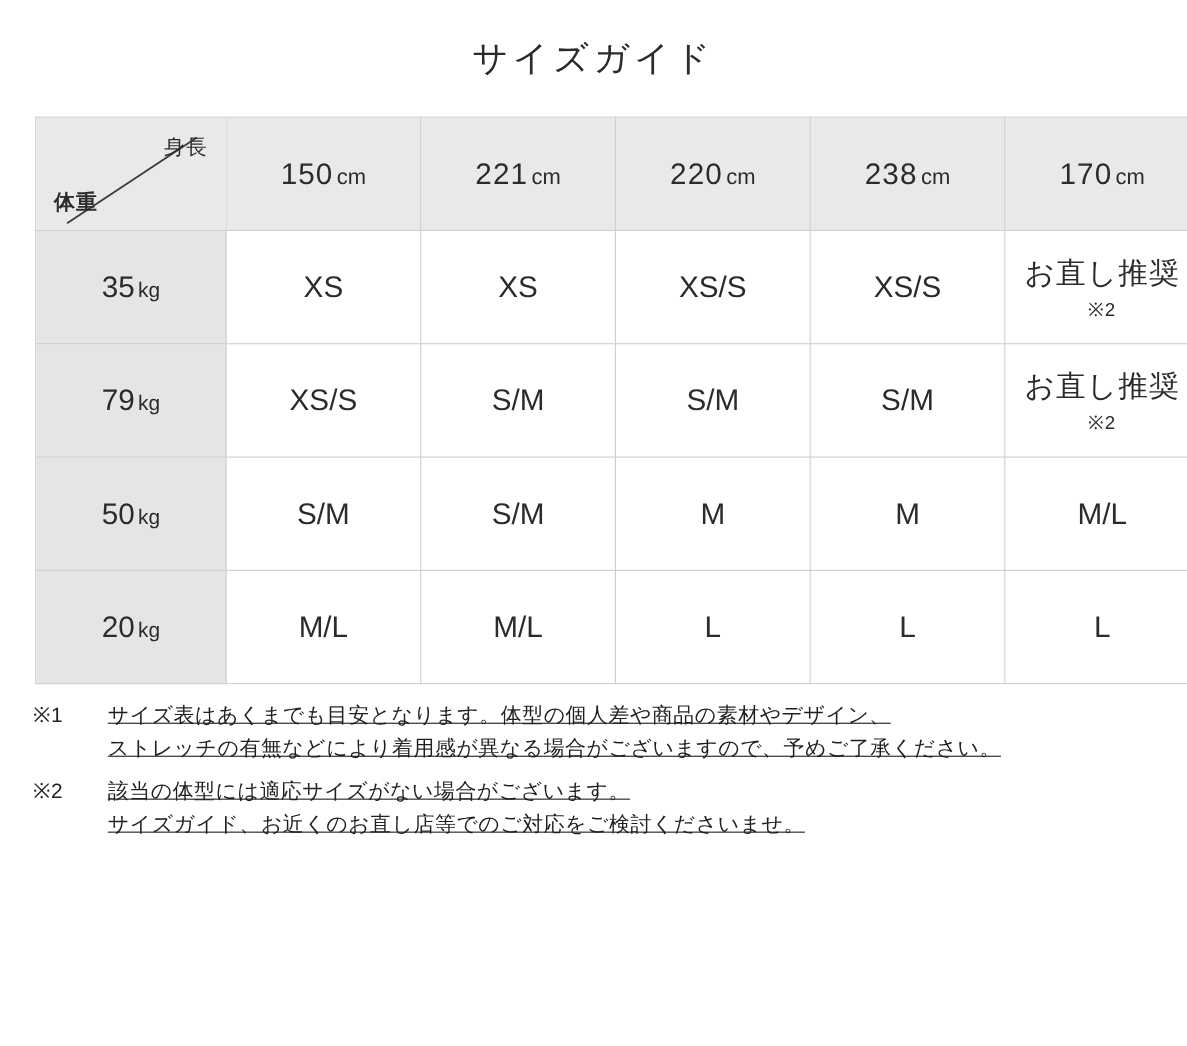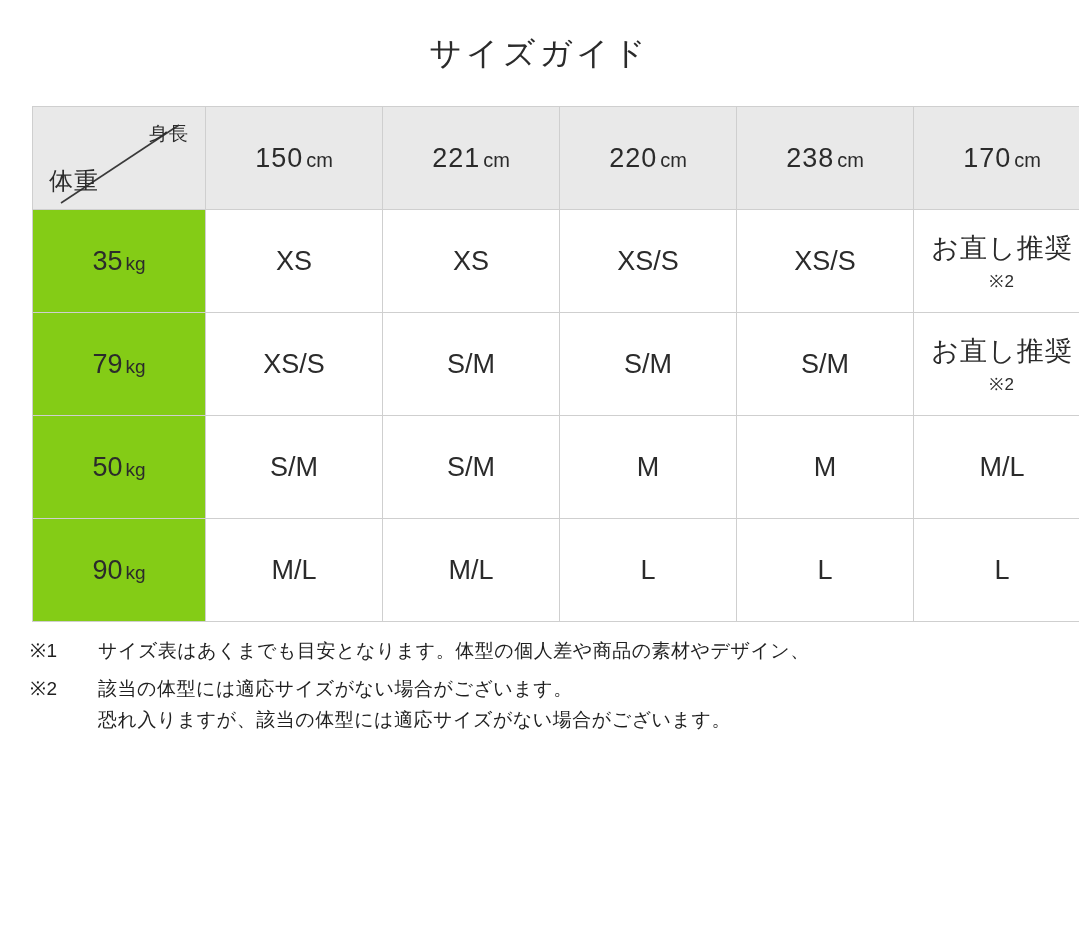--- a/index.html
+++ b/index.html
@@ -63,36 +63,37 @@
     right: 16px;
     top: 14px;
     font-size: 19px;
     letter-spacing: 1px;
     color: #2b2b2b;
   }
   .corner-cell .w-label {
     position: absolute;
     left: 16px;
     bottom: 12px;
-    font-size: 24px;
-    letter-spacing: 1px;
-    color: #2b2b2b;
+    font-size: 19px;
+    letter-spacing: 1px;
+    color: #2b2b2b;
+    font-weight: bold;
   }
   .head-cell {
     background: #e9e9e9;
     font-size: 29px;
     letter-spacing: 1px;
   }
   .head-cell .unit {
     font-size: 20px;
     letter-spacing: 0;
     margin-left: 3px;
   }
   .row-head {
-    background: #84cc16;
+    background: #e5e5e5;
     font-size: 29px;
   }
   .row-head .unit {
     font-size: 19px;
     margin-left: 3px;
   }
   .cell-note {
     font-size: 19px;
     line-height: 1.5;
     letter-spacing: 1px;
@@ -114,20 +115,21 @@
     margin-bottom: 8px;
   }
   .note-mark {
     flex: 0 0 auto;
     width: 68px;
     font-size: 19px;
     white-space: nowrap;
   }
   .note-body {
     flex: 1 1 auto;
+    text-decoration: underline;
   }
   .note-line {
     display: block;
     white-space: nowrap;
   }
 </style>
 </head>
 <body>
 
 <div class="page">
@@ -198,41 +200,42 @@
           <td>S/M</td>
           <td>S/M</td>
           <td>M</td>
           <td>M</td>
           <td>M/L</td>
         </tr>
 
 
         <tr>
           <td class="row-head">
-            <span>90</span><span class="unit">kg</span>
+            <span>20</span><span class="unit">kg</span>
           </td>
           <td>M/L</td>
           <td>M/L</td>
           <td>L</td>
           <td>L</td>
           <td>L</td>
         </tr>
       </tbody>
     </table>
   </div>
 
   <div class="notes">
     <div class="note-row">
       <div class="note-mark">※1</div>
       <div class="note-body">
         <span class="note-line">サイズ表はあくまでも目安となります。体型の個人差や商品の素材やデザイン、</span>
+        <span class="note-line">ストレッチの有無などにより着用感が異なる場合がございますので、予めご了承ください。</span>
       </div>
     </div>
     <div class="note-row">
       <div class="note-mark">※2</div>
       <div class="note-body">
         <span class="note-line">該当の体型には適応サイズがない場合がございます。</span>
-        <span class="note-line">恐れ入りますが、該当の体型には適応サイズがない場合がございます。</span>
+        <span class="note-line">サイズガイド、お近くのお直し店等でのご対応をご検討くださいませ。</span>
       </div>
     </div>
   </div>
 
 </div>
 
 </body></html>

